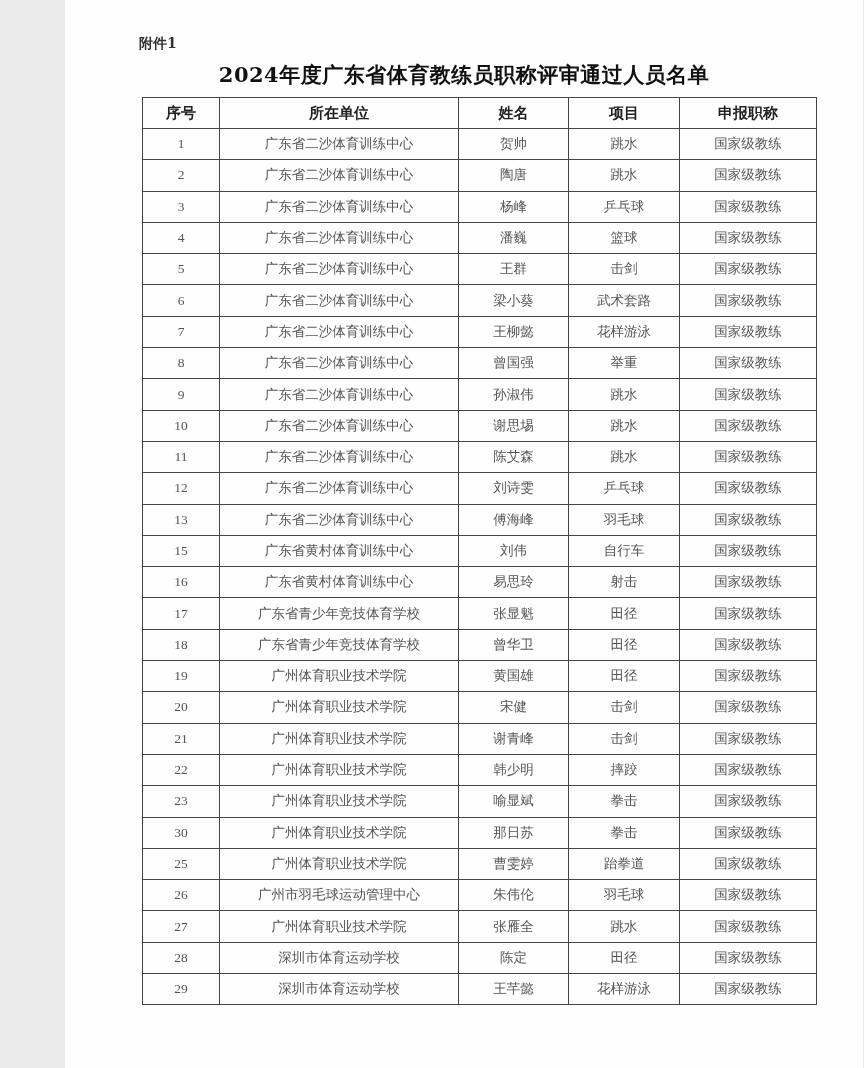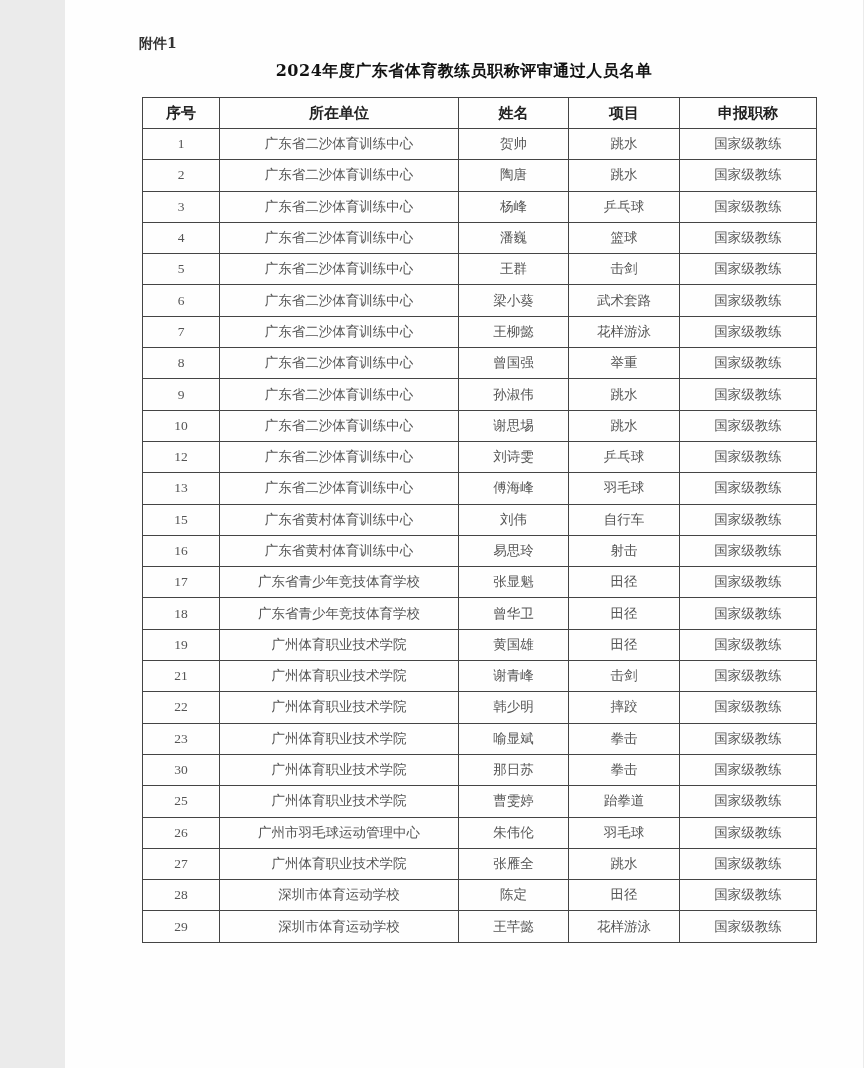--- a/index.html
+++ b/index.html
@@ -13,21 +13,21 @@
     position: absolute; left: 46px; top: 0; width: 798px; height: 1068px;
     background: #fefefe;
     margin-left: 19px;
   }
   .attachment {
     position: absolute; left: 74px; top: 35px;
     font-size: 14px; color: #333; font-weight: bold;
   }
   .doc-title {
     position: absolute; left: 0; width: 798px; top: 61px; text-align: center;
-    font-size: 16px; font-weight: bold; color: #111; letter-spacing: 0.5px;
+    font-size: 21px; font-weight: bold; color: #111; letter-spacing: 0.5px;
   }
   table.roster {
     position: absolute; left: 77px; top: 97px;
     border-collapse: collapse; table-layout: fixed;
     width: 674px;
     border: 1.6px solid #333;
   }
   table.roster th, table.roster td {
     border: 1.2px solid #444;
     text-align: center; vertical-align: middle;
@@ -135,20 +135,27 @@
           <td>国家级教练</td>
         </tr>
         <tr>
           <td class="c-no-cell">10</td>
           <td>广东省二沙体育训练中心</td>
           <td>谢思埸</td>
           <td>跳水</td>
           <td>国家级教练</td>
         </tr>
         <tr>
+          <td class="c-no-cell">11</td>
+          <td>广东省二沙体育训练中心</td>
+          <td>陈艾森</td>
+          <td>跳水</td>
+          <td>国家级教练</td>
+        </tr>
+        <tr>
           <td class="c-no-cell">12</td>
           <td>广东省二沙体育训练中心</td>
           <td>刘诗雯</td>
           <td>乒乓球</td>
           <td>国家级教练</td>
         </tr>
         <tr>
           <td class="c-no-cell">13</td>
           <td>广东省二沙体育训练中心</td>
           <td>傅海峰</td>
@@ -181,20 +188,27 @@
           <td>广东省青少年竞技体育学校</td>
           <td>曾华卫</td>
           <td>田径</td>
           <td>国家级教练</td>
         </tr>
         <tr>
           <td class="c-no-cell">19</td>
           <td>广州体育职业技术学院</td>
           <td>黄国雄</td>
           <td>田径</td>
+          <td>国家级教练</td>
+        </tr>
+        <tr>
+          <td class="c-no-cell">20</td>
+          <td>广州体育职业技术学院</td>
+          <td>宋健</td>
+          <td>击剑</td>
           <td>国家级教练</td>
         </tr>
         <tr>
           <td class="c-no-cell">21</td>
           <td>广州体育职业技术学院</td>
           <td>谢青峰</td>
           <td>击剑</td>
           <td>国家级教练</td>
         </tr>
         <tr>

